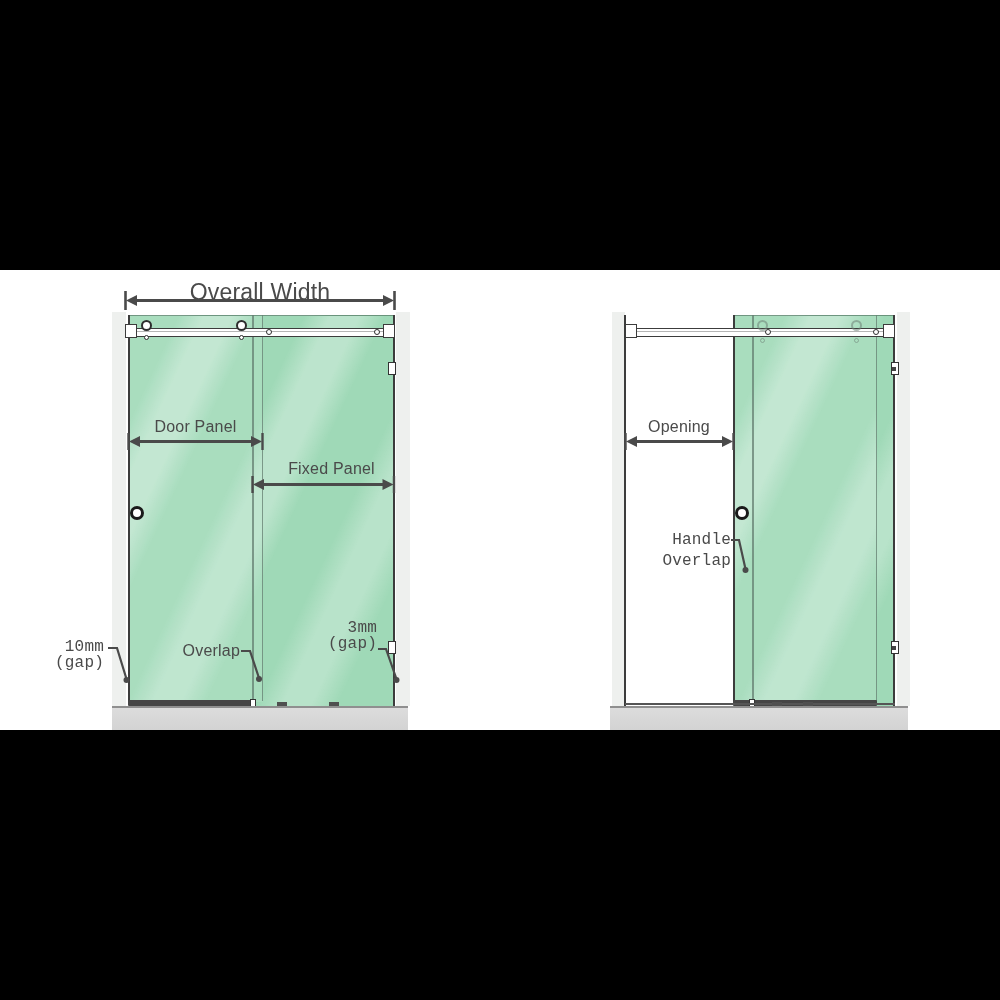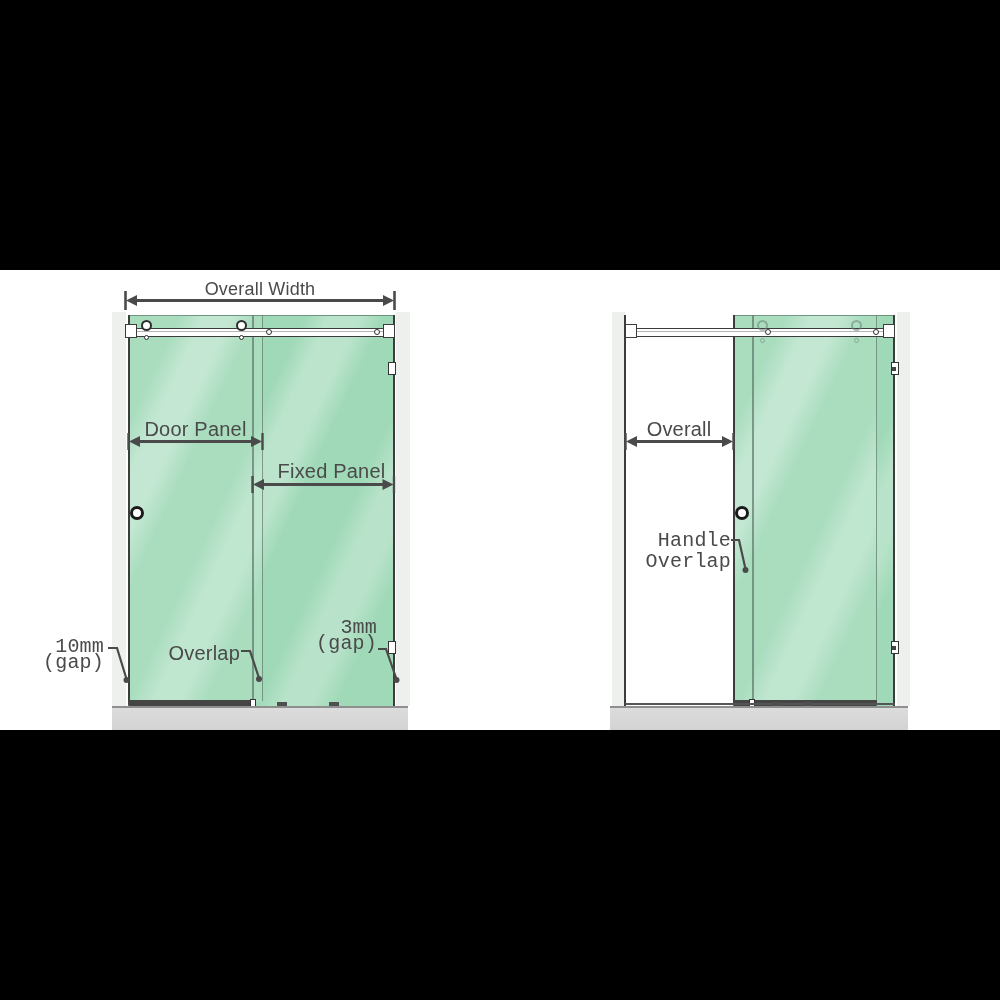--- a/index.html
+++ b/index.html
@@ -40,22 +40,22 @@
            border:1.5px solid #333;}
   .bracket.dotted::after{content:"";position:absolute;left:0;top:4px;width:4px;height:4px;
            background:#444;}
   .bottomrail{height:6px;background:#454545;border-radius:1px;}
   .railcap{width:6px;height:8px;box-sizing:border-box;background:#fff;border:1.5px solid #333;}
   .clip{width:10px;height:4.5px;background:#4f4f4f;}
   .threshold{height:2px;background:#555;}
   .tray{height:24px;box-sizing:border-box;border-top:2px solid #8f8f8f;
         background:linear-gradient(to bottom,#dcdcdc,var(--tray-gray,#d3d3d3));}
 
-  .lbl{color:var(--line-gray,#4a4a4a);font-size:20px;letter-spacing:.2px;white-space:nowrap;}
-  .lbl.big{font-size:18px;}
+  .lbl{color:var(--line-gray,#4a4a4a);font-size:16px;letter-spacing:.2px;white-space:nowrap;}
+  .lbl.big{font-size:23px;}
   .lbl .ln{display:block;font-family:Liberation Mono, monospace;}
   .t-center{text-align:center;}
   .t-right{text-align:right;}
 
   #dims{left:0;top:0;width:1000px;height:460px;pointer-events:none;}
   #dims line, #dims polyline{stroke:var(--line-gray,#4a4a4a);fill:none;}
   #dims polygon, #dims circle{fill:var(--line-gray,#4a4a4a);stroke:none;}
 </style>
 </head>
 <body>
@@ -138,21 +138,21 @@
     <div class="abs bracket dotted" style="left:891px;top:92px;"></div>
     <div class="abs bracket dotted" style="left:891px;top:371px;"></div>
 
     <div class="abs bottomrail" style="left:733px;top:430px;width:144px;"></div>
     <div class="abs railcap" style="left:749px;top:429px;"></div>
     <div class="abs threshold" style="left:625px;top:433px;width:270px;"></div>
     <div class="abs clip" style="left:772px;top:432px;"></div>
     <div class="abs clip" style="left:803px;top:432px;"></div>
     <div class="abs tray" style="left:610px;top:436px;width:298px;"></div>
 
-    <div class="abs lbl t-center" style="left:625px;top:148px;width:108px;">Overall</div>
+    <div class="abs lbl t-center" style="left:625px;top:148px;width:108px;">Opening</div>
     <div class="abs lbl t-right" style="left:639px;top:260px;width:92px;line-height:21px;">
       <span class="ln">Handle</span>
       <span class="ln">Overlap</span>
     </div>
   </div>
 
   <svg id="dims" class="abs" viewBox="0 0 1000 460">
     <g>
       <line x1="125.5" y1="21" x2="125.5" y2="40" stroke-width="2.6"></line>
       <line x1="394.5" y1="21" x2="394.5" y2="40" stroke-width="2.6"></line>

